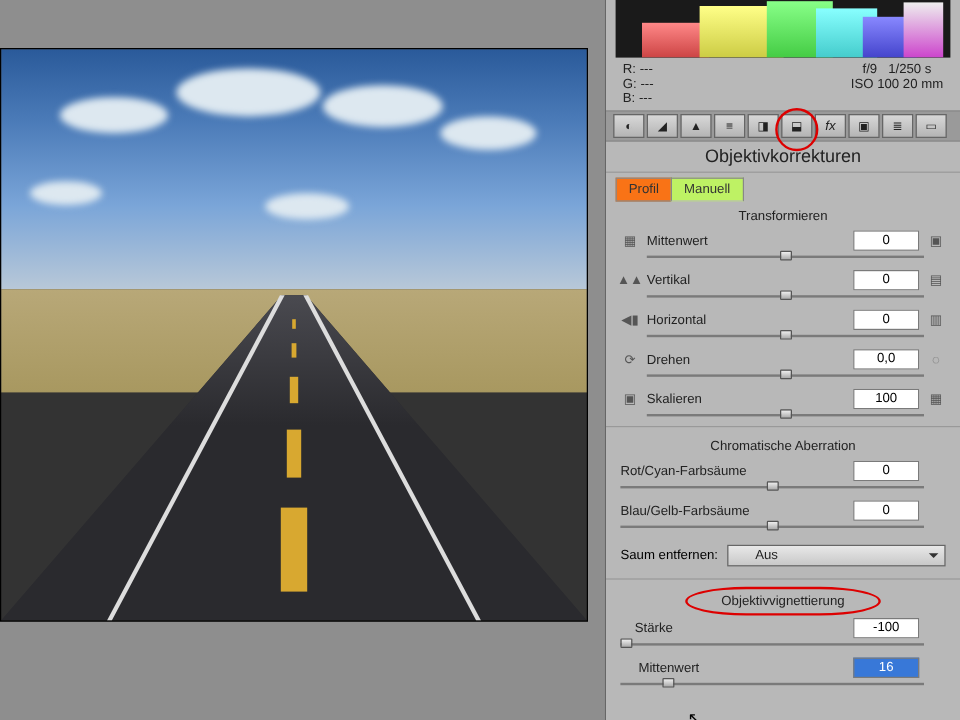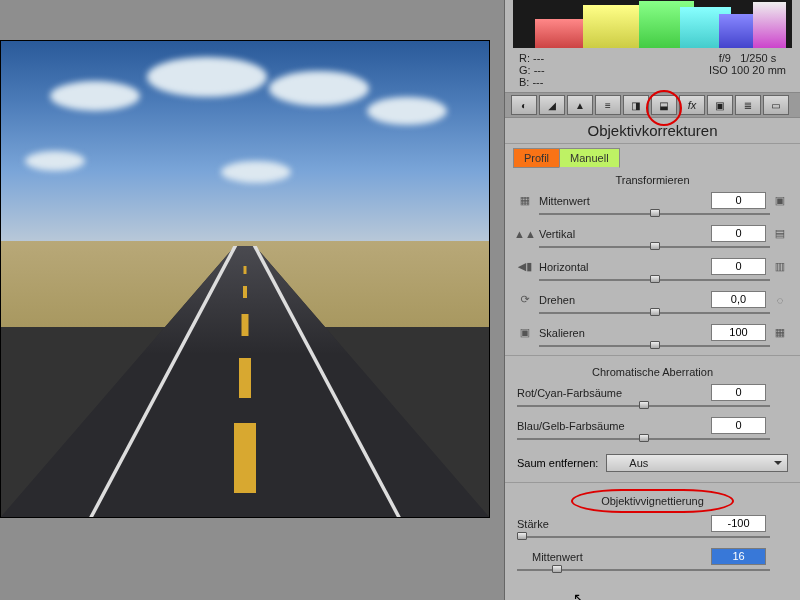--- a/index.html
+++ b/index.html
@@ -193,21 +193,21 @@
 
   <div class="sel-row">
     <span>Saum entfernen:</span>
     <div class="dropdown">Aus</div>
   </div>
 
   <div class="hr"></div>
   <div class="section-title"><span class="vign-circle">Objektivvignettierung</span></div>
 
   <div class="ctrl-row">
-      <span class="row-label" style="margin-left:0">Stärke</span>
+      <span class="row-label" style="margin-left:12px">Stärke</span>
       <span class="row-val">-100</span>
       <span class="row-icon"></span>
     </div>
   <div class="slider-line slider-wide">
       <div class="slider-track"></div>
       <div class="slider-thumb" style="left: 2%;"></div>
     </div>
 
   <div class="ctrl-row">
       <span class="row-label" style="margin-left:15px">Mittenwert</span>

